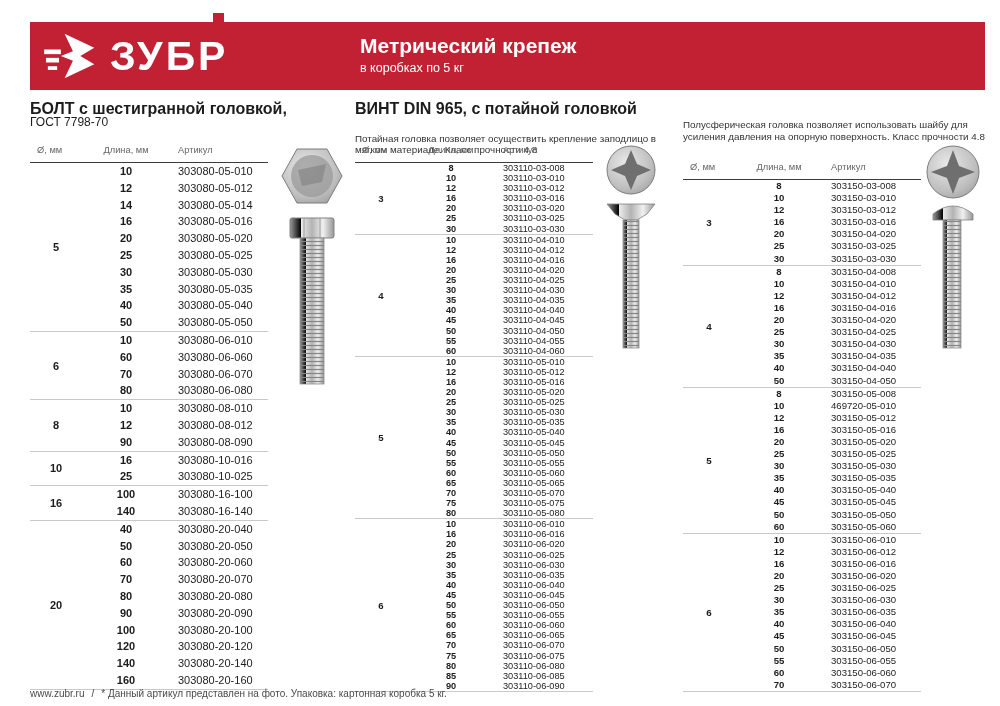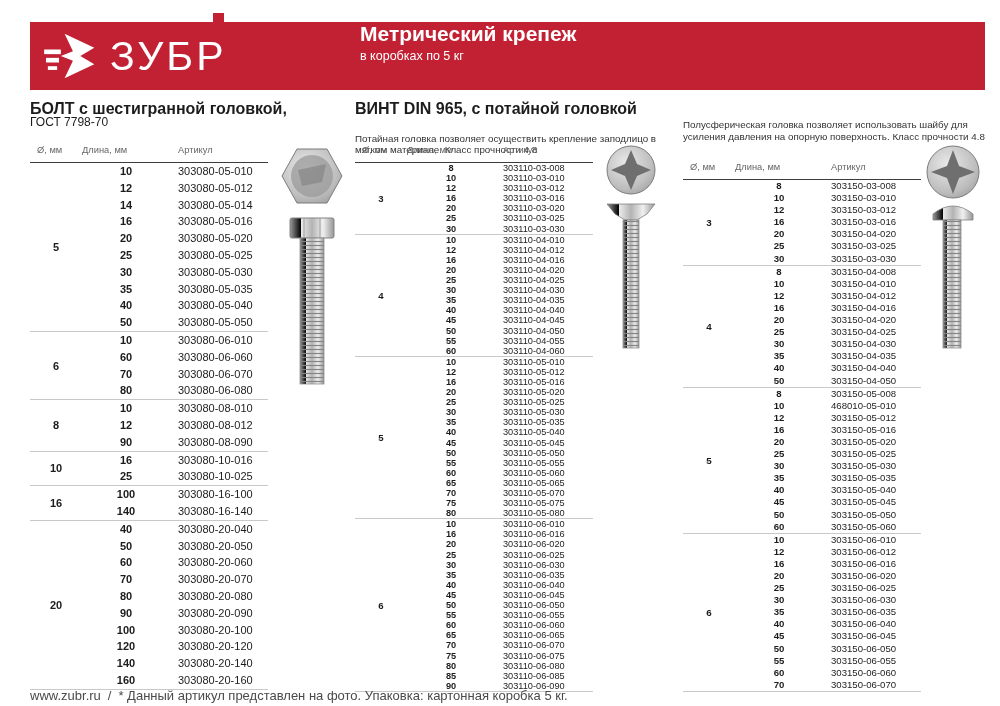--- a/index.html
+++ b/index.html
@@ -4,40 +4,40 @@
 <style>
   *{margin:0;padding:0;box-sizing:border-box}
   html,body{width:1000px;height:706px;background:#fff;overflow:hidden;
     font-family:"Liberation Sans",sans-serif;color:#1c1c1c;position:relative}
 
   
   .notch{position:absolute;left:213px;top:13px;width:11px;height:10px;background:#c22033}
   .banner{position:absolute;left:30px;top:22px;width:955px;height:68px;background:#c22033;
     display:flex;align-items:center}
   .logo{display:flex;align-items:center;gap:10px;margin-left:14px}
-  .logo-text{color:#fff;font-weight:normal;font-size:41px;line-height:1;letter-spacing:3px}
-  .banner-titles{position:absolute;left:330px;top:0}
+  .logo-text{color:#fff;font-weight:bold;font-size:41px;line-height:1;letter-spacing:3px}
+  .banner-titles{position:absolute;left:330px;top:12px}
   .banner-title{color:#fff;font-weight:bold;font-size:21px;line-height:24px}
   .banner-sub{color:#fff;font-size:12.5px;margin-top:3px}
 
   
   .col{position:absolute;top:102px}
   .col1{left:30px;width:315px}
   .col2{left:355px;width:316px}
   .col3{left:683px;width:310px}
   .t-titlebox{height:41px}
   .t-title{font-weight:bold;font-size:16px;line-height:13.5px}
   .t-title2{font-weight:normal;font-size:12px;line-height:13.5px}
   .t-title2:empty{display:none}
   .t-desc{font-size:9.8px;line-height:11.8px;color:#333;margin-top:17px}
 
   .t-head{display:grid;grid-template-columns:52px 88px 1fr;font-size:9.3px;color:#666;
     border-bottom:1.5px solid #3c3c3c;padding:2px 0 7px;width:238px}
   .t-head .h-d{padding-left:7px}
-  .t-head .h-l{text-align:left}
+  .t-head .h-l{text-align:center}
   .t-head .h-a{padding-left:8px}
 
   .groups{width:238px}
   .group{display:flex;border-top:1px solid #c9c9c9}
   .group:first-child{border-top:none}
   .group:last-child{border-bottom:1px solid #c9c9c9}
   .diam{width:52px;display:flex;align-items:center;justify-content:center;font-weight:bold}
   .rows{flex:1}
   .row{display:grid;grid-template-columns:88px 1fr}
   .len{text-align:center;font-weight:bold}
@@ -50,21 +50,21 @@
   .col3 .row{height:12.1px;font-size:9.6px;line-height:12.1px}
   .col3 .diam{font-size:9.8px}
 
   
   .photo{position:absolute}
   .photo1{left:238px;top:38px}
   .photo2{left:240px;top:38px}
   .photo3{left:230px;top:38px}
 
   
-  .footer{position:absolute;left:30px;top:688px;font-size:13px;color:#4a4a4a;
+  .footer{position:absolute;left:30px;top:688px;font-size:10px;color:#4a4a4a;
     display:flex;gap:7px;align-items:center}
 </style>
 </head>
 <body>
 
 <svg width="0" height="0" style="position:absolute">
   <defs>
     <linearGradient id="met" x1="0" y1="0" x2="1" y2="0">
       <stop offset="0" stop-color="#9a9a9a"></stop>
         <stop offset="0.25" stop-color="#ecenormal"></stop>
@@ -630,21 +630,21 @@
       </div>
       <div class="group">
         <div class="diam">5</div>
         <div class="rows">
           <div class="row">
             <div class="len">8</div>
             <div class="art">303150-05-008</div>
           </div>
           <div class="row">
             <div class="len">10</div>
-            <div class="art">468010-05-010</div>
+            <div class="art">469720-05-010</div>
           </div>
           <div class="row">
             <div class="len">12</div>
             <div class="art">303150-05-012</div>
           </div>
           <div class="row">
             <div class="len">16</div>
             <div class="art">303150-05-016</div>
           </div>
           <div class="row">

